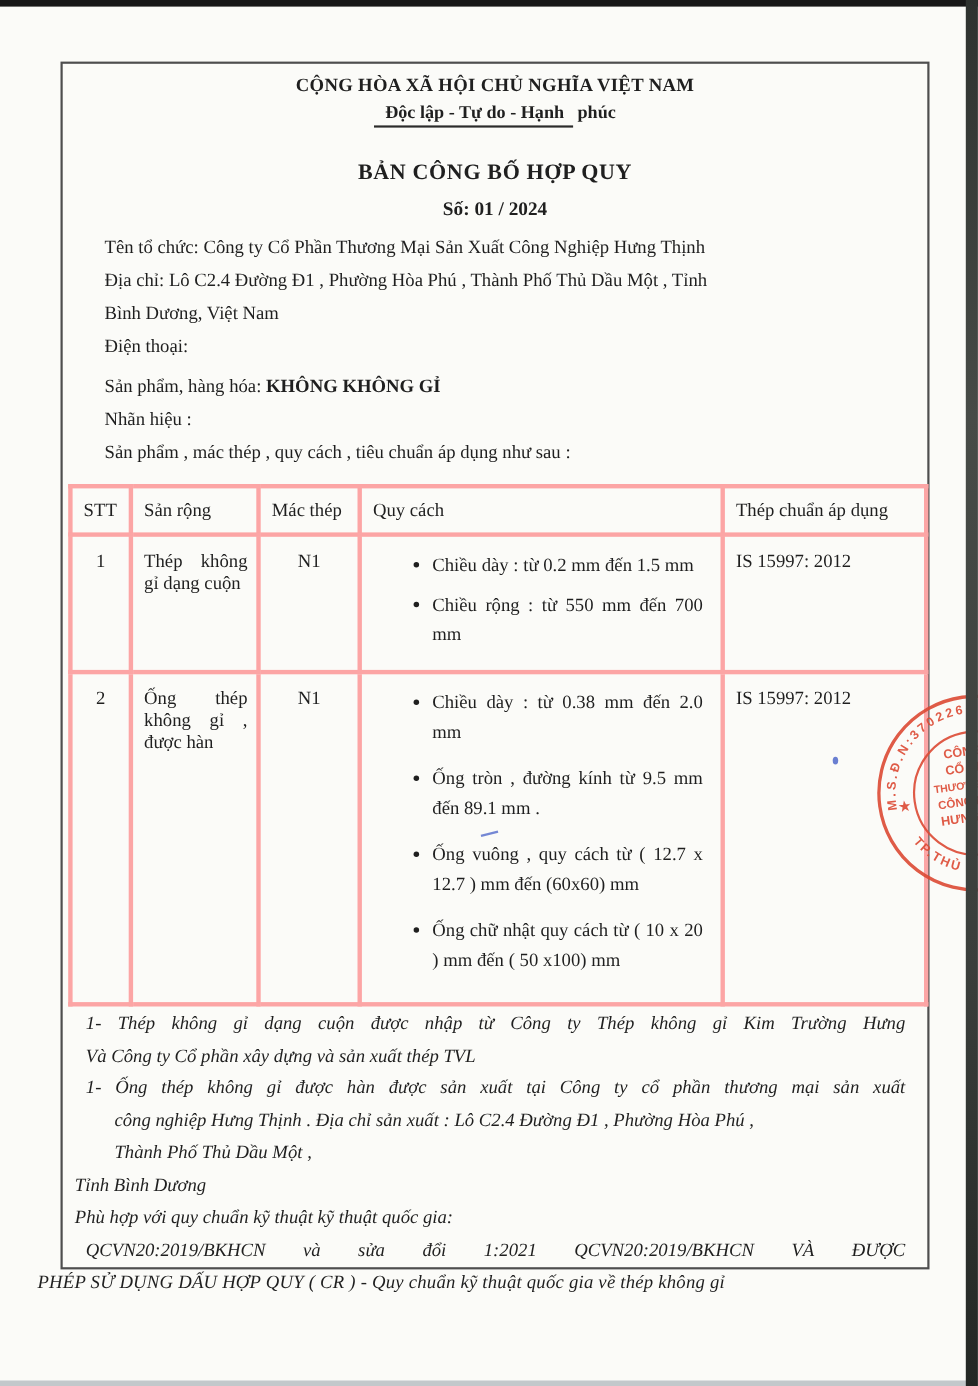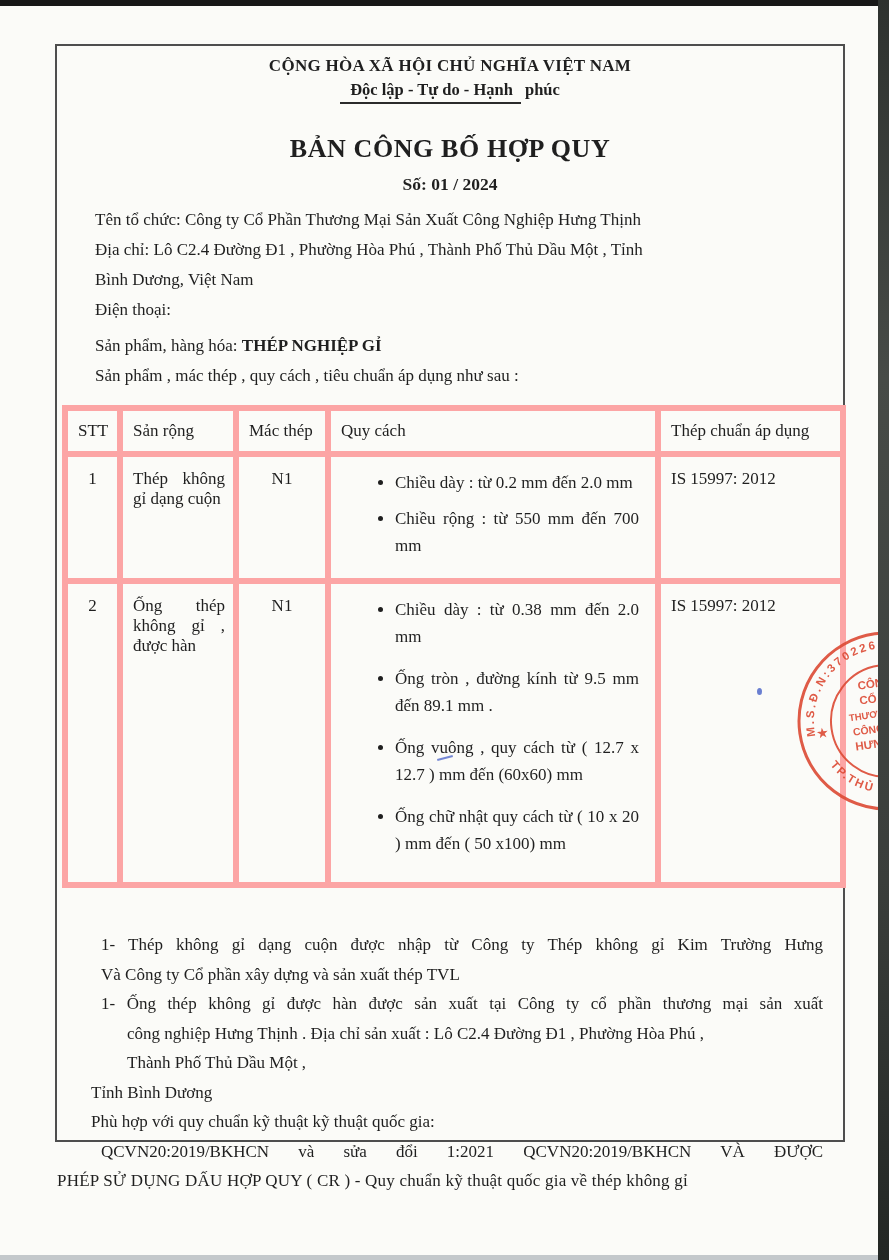--- a/index.html
+++ b/index.html
@@ -4,48 +4,48 @@
 <style>
   html,body{margin:0;padding:0;}
   .page{position:relative;width:889px;height:1260px;background:#fbfbf8;overflow:hidden;
         font-family:"Liberation Serif", serif;color:#1f1f1f;}
   
   .scan-top{position:absolute;left:0;top:0;width:889px;height:6px;background:#171717;z-index:30;}
   .scan-right{position:absolute;right:0;top:0;width:11px;height:1260px;z-index:30;
         background:linear-gradient(180deg,#2e322f,#474b47 30%,#3a3e3b 70%,#232724);}
   .scan-bottom{position:absolute;left:0;bottom:0;width:889px;height:5px;background:#c3c8cb;z-index:29;}
   
-  .frame{position:absolute;left:55px;top:44px;width:790px;height:1098px;box-sizing:border-box;
+  .frame{position:absolute;left:55px;top:56px;width:790px;height:1098px;box-sizing:border-box;
         border:2px solid #4e4e4e;}
   .center{text-align:center;font-weight:bold;}
   .nat1{margin:10px 0 0 0;font-size:17px;font-weight:bold;letter-spacing:.3px;}
   .nat2{margin:4px 0 0 0;font-size:16.5px;font-weight:bold;}
   .nat2 .ul{display:inline-block;border-bottom:2px solid #2b2b2b;padding:0 8px 2px 10px;}
-  .title{margin:30px 0 0 0;font-size:26px;font-weight:bold;letter-spacing:.6px;}
+  .title{margin:30px 0 0 0;font-size:20px;font-weight:bold;letter-spacing:.6px;}
   .docnum{margin:10px 0 0 0;font-size:17.5px;}
   .info{margin:0;padding:0 24px 0 38px;font-size:17px;line-height:30px;}
   .mt10{margin-top:10px;} .mt6{margin-top:6px;}
   .bold{font-weight:bold;}
   
   table.spec{border-collapse:collapse;table-layout:fixed;width:778px;margin:14px 0 0 5px;
         font-size:17px;}
-  table.spec th, table.spec td{border:6px solid #fca5a5;vertical-align:top;box-sizing:border-box;}
+  table.spec th, table.spec td{border:4px solid #fca5a5;vertical-align:top;box-sizing:border-box;}
   table.spec th{font-weight:normal;text-align:left;padding:10px 6px 10px 10px;height:44px;}
   th.c, td.c{text-align:center;}
   td.prod{padding:12px 8px 10px 10px;text-align:justify;border-radius:24px;}
   td.num{padding:12px 2px;}
   td.grade{padding:12px 2px;margin-left:12px;}
   td.std{padding:12px 4px 10px 10px;position:relative;border-radius:23px;}
   td.qc{padding:8px 10px 10px 0;}
   td.qc ul{margin:4px 0 0 0;padding:0 6px 0 64px;}
   td.qc li{text-align:justify;line-height:27px;}
   .r1 li{margin-bottom:9px;} .r2 li{margin-bottom:15px;}
   .row1-h{height:94px;} .row2-h{height:238px;}
   
-  .notes{margin-top:42px;padding:0 20px 0 44px;font-size:17px;line-height:29.5px;}
+  .notes{padding:0 20px 0 21px;font-size:17px;line-height:29.5px;font-style:italic;}
   .jl{text-align:justify;text-align-last:justify;}
   .ind{padding-left:26px;}
   .outd{margin-left:-10px;}
   .qcvn2{margin-left:-44px;letter-spacing:.2px;}
   
   .stamp{position:absolute;left:792px;top:626px;opacity:.9;transform:rotate(-8deg);z-index:5;}
   .stamp text{font-family:"Liberation Sans", sans-serif;font-weight:bold;}
   .ink-dot{position:absolute;left:757px;top:688px;width:5px;height:7px;border-radius:50%;
         background:#3a56c4;opacity:.75;z-index:6;}
   .ink-dash{position:absolute;left:437px;top:757px;width:16px;height:2px;background:#3a56c4;
@@ -64,21 +64,22 @@
     <div class="nat1 center">CỘNG HÒA XÃ HỘI CHỦ NGHĨA VIỆT NAM</div>
     <div class="nat2 center"><span class="ul">Độc lập - Tự do - Hạnh</span><span> phúc</span></div>
 
     <div class="title center">BẢN CÔNG BỐ HỢP QUY</div>
     <div class="docnum center">Số: 01 / 2024</div>
 
     <p class="info mt10">Tên tổ chức: Công ty Cổ Phần Thương Mại Sản Xuất Công Nghiệp Hưng Thịnh</p>
     <p class="info">Địa chỉ: Lô C2.4 Đường Đ1 , Phường Hòa Phú , Thành Phố Thủ Dầu Một , Tỉnh</p>
     <p class="info">Bình Dương, Việt Nam</p>
     <p class="info">Điện thoại:</p>
-    <p class="info mt6"><span>Sản phẩm, hàng hóa: </span><span class="bold">THÉP NGHIỆP GỈ</span></p>
+    <p class="info mt6"><span>Sản phẩm, hàng hóa: </span><span class="bold">KHÔNG KHÔNG GỈ</span></p>
+    <p class="info">Nhãn hiệu :</p>
     <p class="info">Sản phẩm , mác thép , quy cách , tiêu chuẩn áp dụng như sau :</p>
 
     <table class="spec">
       <colgroup>
         <col style="width:55px">
           <col style="width:116px">
           <col style="width:92px">
         <col style="width:330px">
           <col style="width:185px">
       </colgroup>
@@ -91,21 +92,21 @@
           <th>Thép chuẩn áp dụng</th>
         </tr>
       </thead>
       <tbody>
         <tr class="row1-h">
           <td class="num c">1</td>
           <td class="prod">Thép không gỉ dạng cuộn</td>
           <td class="grade c">N1</td>
           <td class="qc">
             <ul class="r1">
-              <li>Chiều dày : từ 0.2 mm đến 2.0 mm</li>
+              <li>Chiều dày : từ 0.2 mm đến 1.5 mm</li>
               <li>Chiều rộng : từ 550 mm đến 700 mm</li>
             </ul>
           </td>
           <td class="std">IS 15997: 2012</td>
         </tr>
         <tr class="row2-h">
           <td class="num c">2</td>
           <td class="prod">Ống thép không gỉ , được hàn</td>
           <td class="grade c">N1</td>
           <td class="qc">

